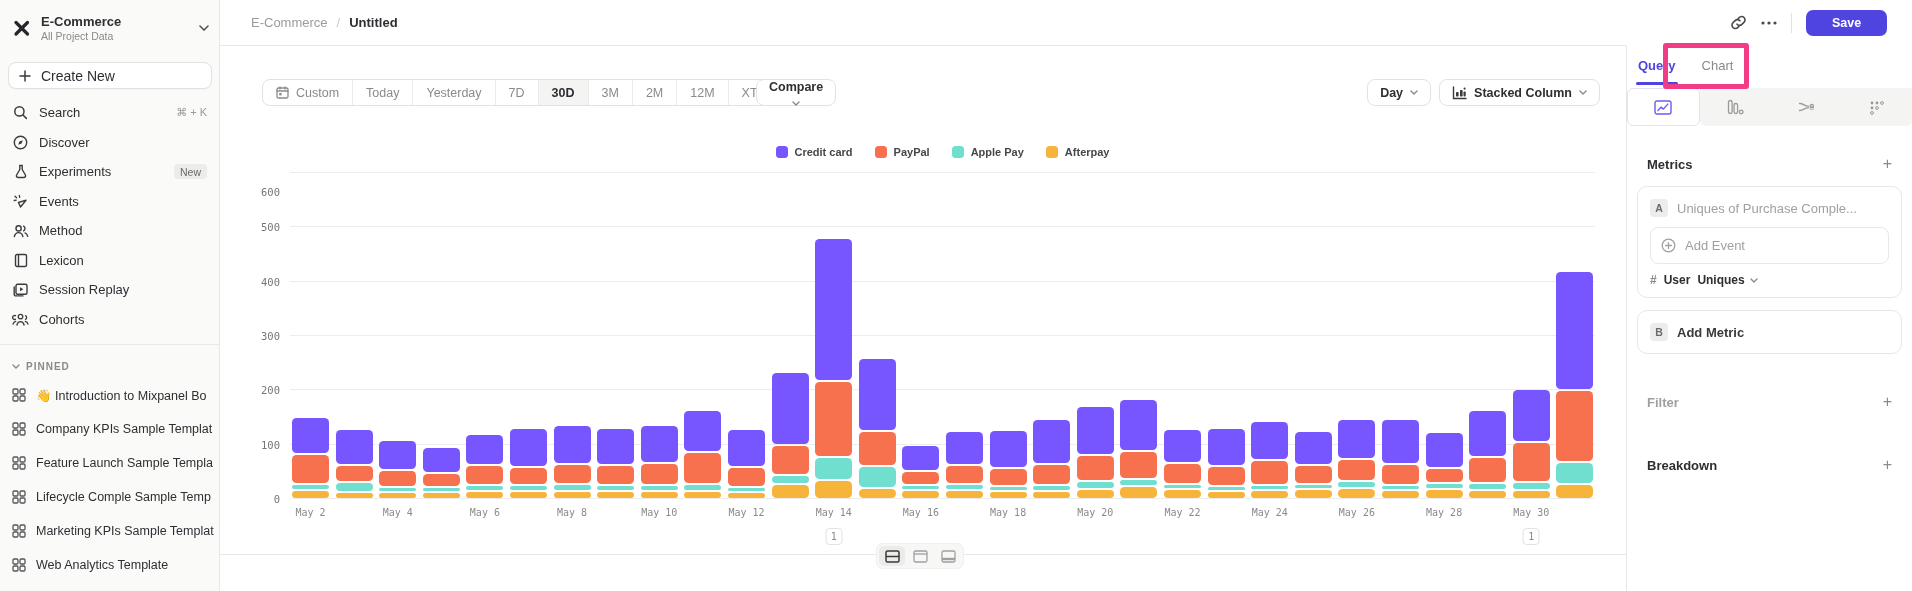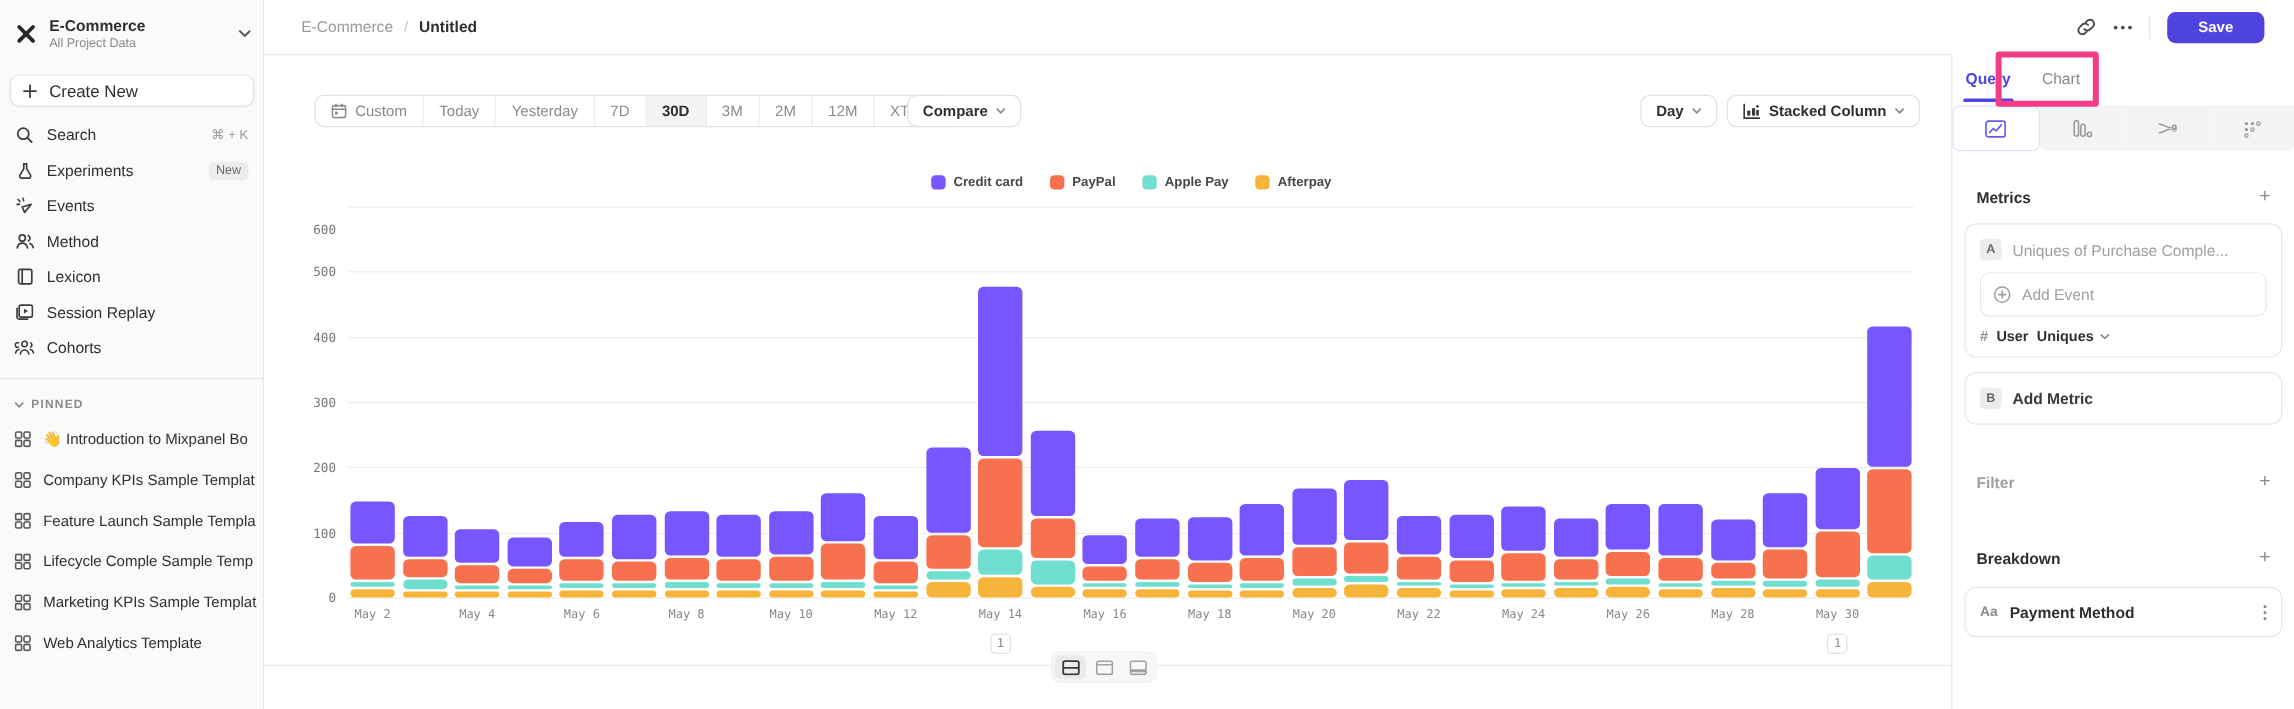--- a/index.html
+++ b/index.html
@@ -51,21 +51,21 @@
   .toolbar { position:absolute; left:0; top:33px; width:100%; height:27px; }
   .dateseg { position:absolute; left:42px; top:0; display:flex; height:27px;
     border:1px solid #e3e2e1; border-radius:8px; overflow:hidden; background:#fff; }
   .dcell { display:flex; align-items:center; gap:7px; padding:0 13px; font-size:12.5px;
     color:#8a8a8c; border-right:1px solid #ebebea; cursor:pointer; white-space:nowrap; }
   .dcell:last-child { border-right:none; }
   .dcell.sel { background:#f4f4f3; color:#2f2f33; font-weight:700; }
   .tool-btn { display:inline-flex; align-items:center; gap:7px; height:27px; padding:0 12px;
     border:1px solid #e3e2e1; border-radius:8px; background:#fff; font-size:12.5px;
     color:#2f2f33; font-weight:600; cursor:pointer; font-family:inherit; }
-  .compare { position:absolute; left:536px; top:0; }
+  .compare { position:absolute; left:536px; top:0;flex-direction:column; }
   .tool-right { position:absolute; right:26px; top:0; display:flex; gap:8px; }
   .chev { color:#8a8a8c; }
 
   
   .legend { position:absolute; left:70px; top:100px; width:1305px; display:flex;
     justify-content:center; gap:22px; }
   .leg-item { display:flex; align-items:center; gap:7px; font-size:11px; font-weight:700;
     color:#47474b; cursor:pointer; }
   .leg-sw { width:12px; height:12px; border-radius:3.5px; }
 
@@ -171,20 +171,29 @@
           <svg width="15" height="15" viewBox="0 0 15 15">
             <circle cx="6.4" cy="6.4" r="4.6" fill="none" stroke="currentColor" stroke-width="1.5"></circle>
             <path d="M10 10l3.4 3.4" stroke="currentColor" stroke-width="1.5" stroke-linecap="round"></path>
           </svg>
         </span>
       <span>Search</span>
       <span class="nav-short">⌘ + K</span>
     </div>
     <div class="nav-row">
       <span class="nicon">
+          <svg width="15" height="15" viewBox="0 0 15 15">
+            <circle cx="7.5" cy="7.5" r="6.2" fill="none" stroke="currentColor" stroke-width="1.4"></circle>
+            <path d="M9.8 5.2L8.6 8.6 5.2 9.8 6.4 6.4z" fill="currentColor"></path>
+          </svg>
+        </span>
+      <span>Discover</span>
+    </div>
+    <div class="nav-row">
+      <span class="nicon">
           <svg width="14" height="15" viewBox="0 0 14 15">
             <path d="M5.2 1.5h3.6M5.8 1.5v4L2.6 11a1.7 1.7 0 001.5 2.5h5.8a1.7 1.7 0 001.5-2.5L8.2 5.5v-4" fill="none" stroke="currentColor" stroke-width="1.4" stroke-linejoin="round"></path>
           </svg>
         </span>
       <span>Experiments</span>
       <span class="nav-badge">New</span>
     </div>
     <div class="nav-row">
       <span class="nicon">
           <svg width="15" height="15" viewBox="0 0 15 15">
@@ -785,26 +794,13 @@
   <div class="sec-h dim" style="margin-top:40px;">
     <span>Filter</span>
     <button class="plus-btn">+</button>
   </div>
 
   <div class="sec-h" style="margin-top:47px;">
     <span>Breakdown</span>
     <button class="plus-btn">+</button>
   </div>
 
-  <div class="card" style="margin-top:16px;padding:9px 12px;">
-    <div class="bk-row">
-      <span class="aa">Aa</span>
-      <span>Payment Method</span>
-      <span class="dots3">
-          <svg width="3" height="13" viewBox="0 0 3 13">
-            <circle cx="1.5" cy="1.5" r="1.3" fill="currentColor"></circle>
-            <circle cx="1.5" cy="6.5" r="1.3" fill="currentColor"></circle>
-            <circle cx="1.5" cy="11.5" r="1.3" fill="currentColor"></circle>
-          </svg>
-        </span>
-    </div>
-  </div>
 </section>
 
 </body></html>

